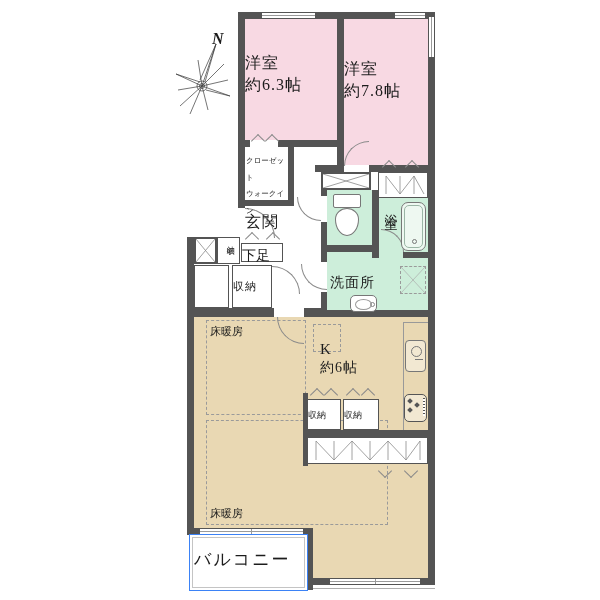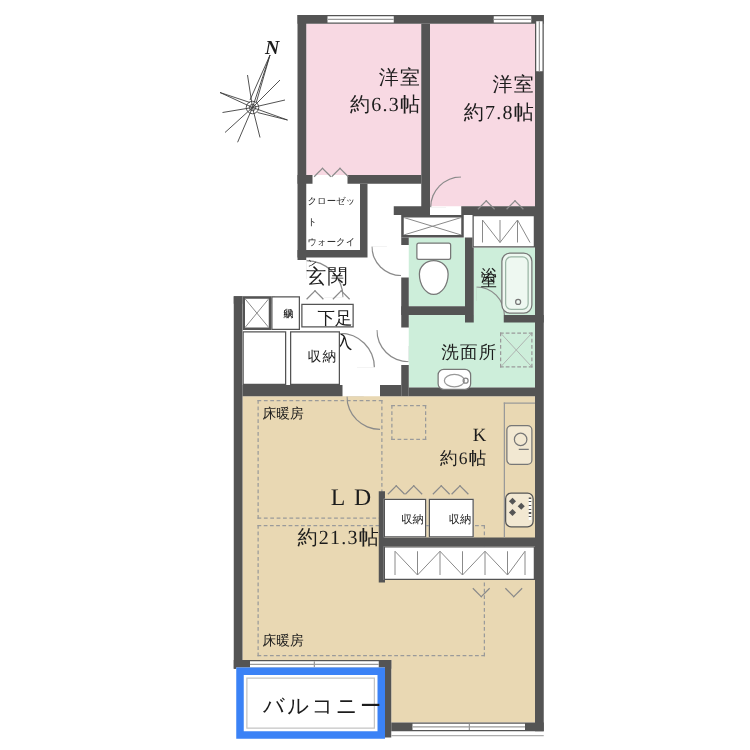--- a/index.html
+++ b/index.html
@@ -8,21 +8,21 @@
   .abs{position:absolute;}
   .w{position:absolute;background:#545454;}
   .fill{position:absolute;}
   .box{position:absolute;background:#fff;border:1px solid #545454;box-sizing:border-box;}
   .box2{position:absolute;background:#fff;border:2px solid #545454;box-sizing:border-box;}
   .dash{position:absolute;border:1px dashed #9a9a9a;box-sizing:border-box;}
   .arc{position:absolute;background:transparent;box-sizing:border-box;border:0 solid #8a8a8a;}
   .win{position:absolute;background:#fff;}
   .win .ln{position:absolute;background:#9a9a9a;}
   .lbl{position:absolute;line-height:1.35;letter-spacing:1px;}
-  .cent{text-align:right;}
+  .cent{text-align:left;}
   .chev{position:absolute;width:9px;height:9px;border-top:1px solid #8a8a8a;border-right:1px solid #8a8a8a;transform:rotate(-45deg);}
   .chevd{transform:rotate(135deg);}
   svg{display:block;}
 </style>
 </head>
 <body>
 
 <div id="stage">
 
   <div class="fill" style="left:245px;top:19px;width:92px;height:121px;background:#f8d9e3;"></div>
@@ -145,21 +145,21 @@
   <div class="chev" style="left:407px;top:162px;"></div>
   <div class="chev" style="left:247px;top:234px;"></div>
   <div class="chev" style="left:268px;top:234px;"></div>
   <div class="chev" style="left:312px;top:390px;"></div>
   <div class="chev" style="left:326px;top:390px;"></div>
   <div class="chev" style="left:348px;top:390px;"></div>
   <div class="chev" style="left:363px;top:390px;"></div>
   <div class="chev chevd" style="left:380px;top:466px;"></div>
   <div class="chev chevd" style="left:406px;top:466px;"></div>
 
-  <div class="abs" style="left:189px;top:534px;width:119px;height:57px;background:#fff;border:6px solid #3b82f6;box-sizing:border-box;">
+  <div class="abs" style="left:189px;top:534px;width:119px;height:57px;background:#fff;border:1px solid #3b82f6;box-sizing:border-box;">
     <div class="abs" style="left:2px;top:2px;right:2px;bottom:2px;border:1px solid #c4c4c4;"></div>
     <div class="lbl cent" style="left:4px;top:14px;width:108px;font-size:17px;letter-spacing:2px;">バルコニー</div>
   </div>
 
   <div class="abs" style="left:403px;top:322px;width:25px;height:108px;border-left:1px solid #999;border-top:1px solid #999;box-sizing:border-box;"></div>
   <div class="abs" style="left:405px;top:340px;width:21px;height:32px;border:1px solid #777;border-radius:4px;background:#f2e8d2;box-sizing:border-box;">
     <div class="abs" style="left:5px;top:5px;width:9px;height:9px;border:1px solid #777;border-radius:50%;"></div>
     <div class="abs" style="left:9px;top:18px;width:8px;height:1px;background:#777;"></div>
   </div>
   <div class="abs" style="left:404px;top:394px;width:23px;height:28px;border:1.5px solid #555;border-radius:5px;background:#f2e8d2;box-sizing:border-box;">
@@ -214,24 +214,20 @@
     <div>洋室</div>
     <div>約7.8帖</div>
   </div>
   <div class="lbl" style="left:246px;top:153px;width:44px;font-size:7.5px;letter-spacing:0;line-height:2.2;">
     <div>クローゼット</div>
     <div>ウォークイン</div>
   </div>
   <div class="lbl" style="left:245px;top:211px;font-size:16px;">玄関</div>
   <div class="lbl" style="left:382px;top:203px;font-size:13px;writing-mode:vertical-rl;letter-spacing:3px;">浴室</div>
   <div class="lbl cent" style="left:330px;top:274px;width:68px;font-size:14px;">洗面所</div>
-  <div class="lbl cent" style="left:208px;top:386px;width:96px;">
-    <div style="font-size:19px;letter-spacing:7px;">LD</div>
-    <div style="font-size:16px;margin-top:8px;">約21.3帖</div>
-  </div>
   <div class="lbl cent" style="left:320px;top:339px;width:70px;">
     <div style="font-size:15px;">K</div>
     <div style="font-size:14px;">約6帖</div>
   </div>
   <div class="lbl" style="left:210px;top:324px;font-size:11px;letter-spacing:0;">床暖房</div>
   <div class="lbl" style="left:210px;top:506px;font-size:11px;letter-spacing:0;">床暖房</div>
 
 </div>
 
 </body></html>

